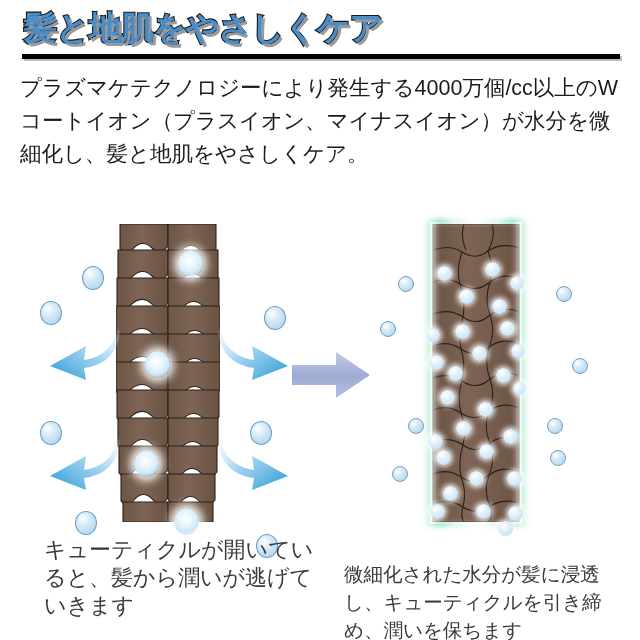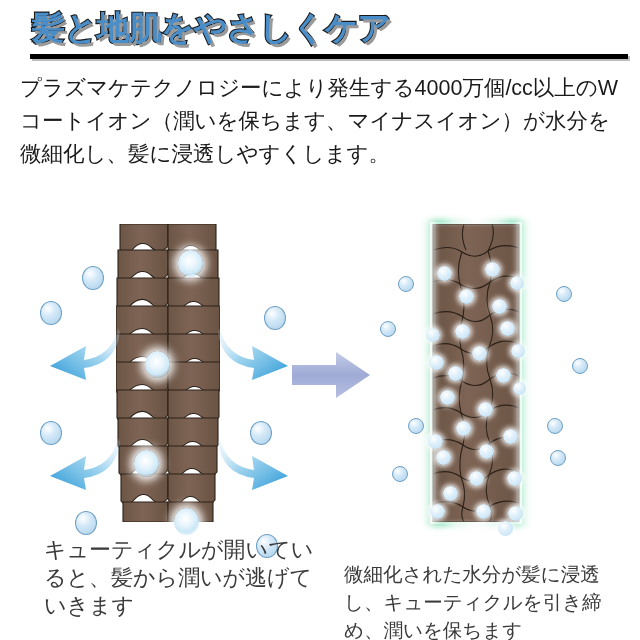--- a/index.html
+++ b/index.html
@@ -11,21 +11,21 @@
     width: 640px;
     height: 640px;
     overflow: hidden;
     font-family: "Liberation Sans", "DejaVu Sans", sans-serif;
     position: relative;
   }
 
   
   #header {
     position: absolute;
-    left: 8px; top: 0;
+    left: 0; top: 0;
     width: 570px;
     height: 62px;
   }
   #title {
     position: absolute;
     left: 24px;
     top: 8px;
     font-size: 33px;
     font-weight: bold;
     letter-spacing: -1px;
@@ -141,21 +141,21 @@
   }
 </style>
 </head>
 <body>
 
 <div id="header">
   <div id="title">髪と地肌をやさしくケア</div>
   <div id="title-rule"></div>
 </div>
 
-<div id="lead">プラズマケテクノロジーにより発生する4000万個/cc以上のWコートイオン（潤いを保ちます、マイナスイオン）が水分を微細化し、髪に浸透しやすくします。</div>
+<div id="lead">プラズマケテクノロジーにより発生する4000万個/cc以上のWコートイオン（プラスイオン、マイナスイオン）が水分を微細化し、髪と地肌をやさしくケア。</div>
 
 <div id="diagram">
 
   <svg class="hair-open" viewBox="0 0 104 298">
     <defs>
       <linearGradient id="scaleGrad" x1="0" y1="0" x2="1" y2="0">
         <stop offset="0%" stop-color="#6d5646"></stop>
         <stop offset="45%" stop-color="#7e6454"></stop>
         <stop offset="100%" stop-color="#6a5343"></stop>
       </linearGradient>

